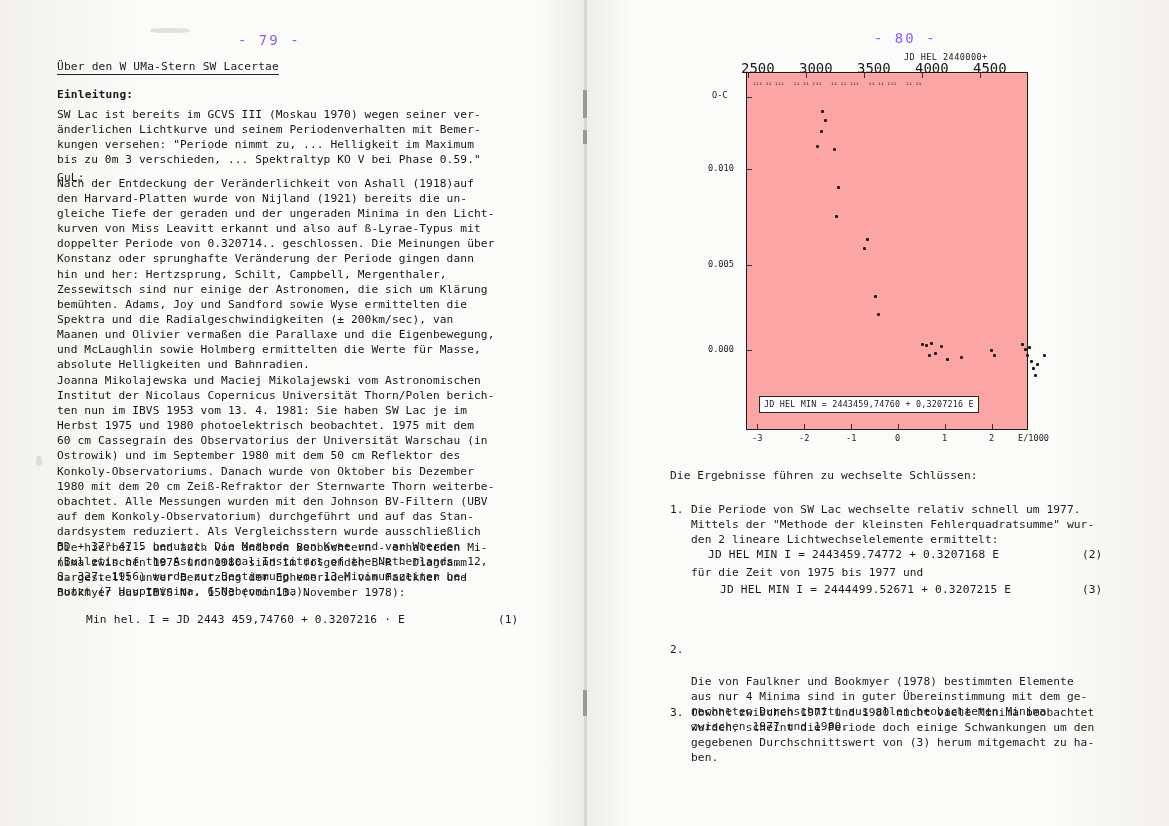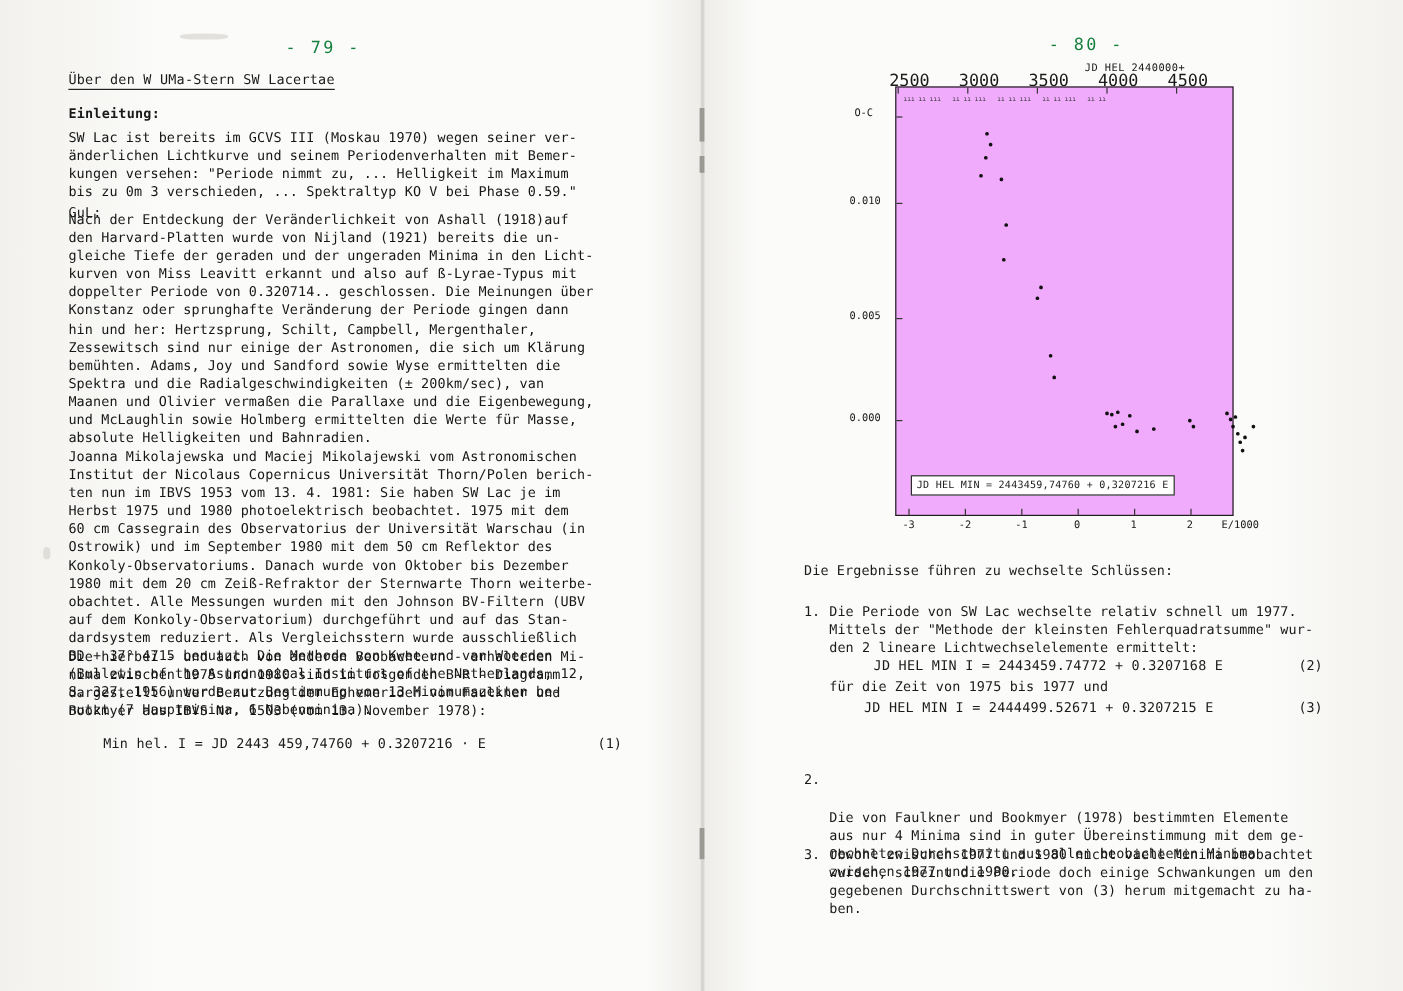--- a/index.html
+++ b/index.html
@@ -46,21 +46,21 @@
     position: absolute;
     top: 0;
   }
   .col-left { left: 0; width: 584px; height: 826px; }
   .col-right { left: 584px; width: 585px; height: 826px; }
 
   .folio {
     position: absolute;
     font-size: 14px;
     letter-spacing: 2px;
-    color: #15803d;
+    color: #8b5cf6;
   }
   .folio-left { left: 238px; top: 32px; }
   .folio-right { left: 290px; top: 30px; }
 
   .title {
     position: absolute;
     left: 57px;
     top: 60px;
     font-size: 11.2px;
     letter-spacing: .2px;
@@ -99,21 +99,21 @@
     font-size: 8.6px;
     letter-spacing: .4px;
   }
   .chart-box {
     position: absolute;
     left: 162px;
     top: 72px;
     width: 280px;
     height: 356px;
     border: 1.5px solid #1d1d1d;
-    background: #f0abfc;
+    background: #fca5a5;
   }
   .axis-top-labels {
     position: absolute;
     left: 162px;
     top: 60px;
     width: 280px;
     height: 12px;
     font-size: 14px;
   }
   .axis-top-labels span {
@@ -347,21 +347,21 @@
     <div class="xlab" style="left:358px; top:433px;">1</div>
     <div class="xlab" style="left:405px; top:433px;">2</div>
     <div class="xlab" style="left:434px; top:433px;">E/1000</div>
 
     <div class="rtext" style="left:86px; top:468px; width:450px;">Die Ergebnisse führen zu wechselte Schlüssen:</div>
 
     <div class="listnum" style="left:86px; top:502px;">1.</div>
     <div class="rtext" style="left:107px; top:502px; width:440px;">Die Periode von SW Lac wechselte relativ schnell um 1977.
 Mittels der "Methode der kleinsten Fehlerquadratsumme" wur-
 den 2 lineare Lichtwechselelemente ermittelt:</div>
-    <div class="eq" style="left:144px; top:548px;">JD HEL MIN I = 2443459.74772 + 0.3207168 E</div>
+    <div class="eq" style="left:124px; top:548px;">JD HEL MIN I = 2443459.74772 + 0.3207168 E</div>
     <div class="eqnum" style="left:498px; top:548px;">(2)</div>
     <div class="rtext" style="left:107px; top:565px; width:440px;">für die Zeit von 1975 bis 1977 und</div>
     <div class="eq" style="left:136px; top:583px;">JD HEL MIN I = 2444499.52671 + 0.3207215 E</div>
     <div class="eqnum" style="left:498px; top:583px;">(3)</div>
 
     <div class="listnum" style="left:86px; top:642px;">2.</div>
     <div class="rtext" style="left:107px; top:642px; width:440px;margin-top:32px;">Die von Faulkner und Bookmyer (1978) bestimmten Elemente
 aus nur 4 Minima sind in guter Übereinstimmung mit dem ge-
 rechneten Durchschnitt aus allen beobachteten Minima
 zwischen 1977 und 1980.</div>

